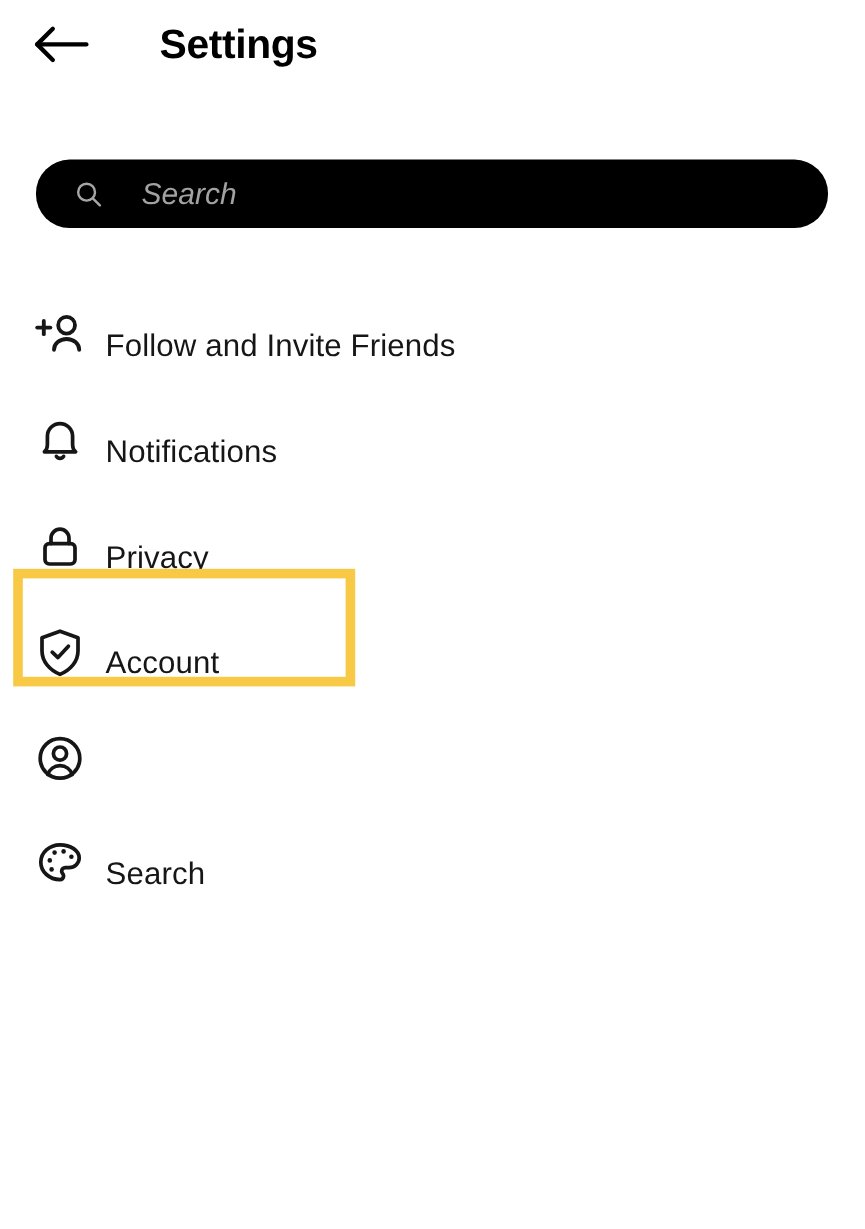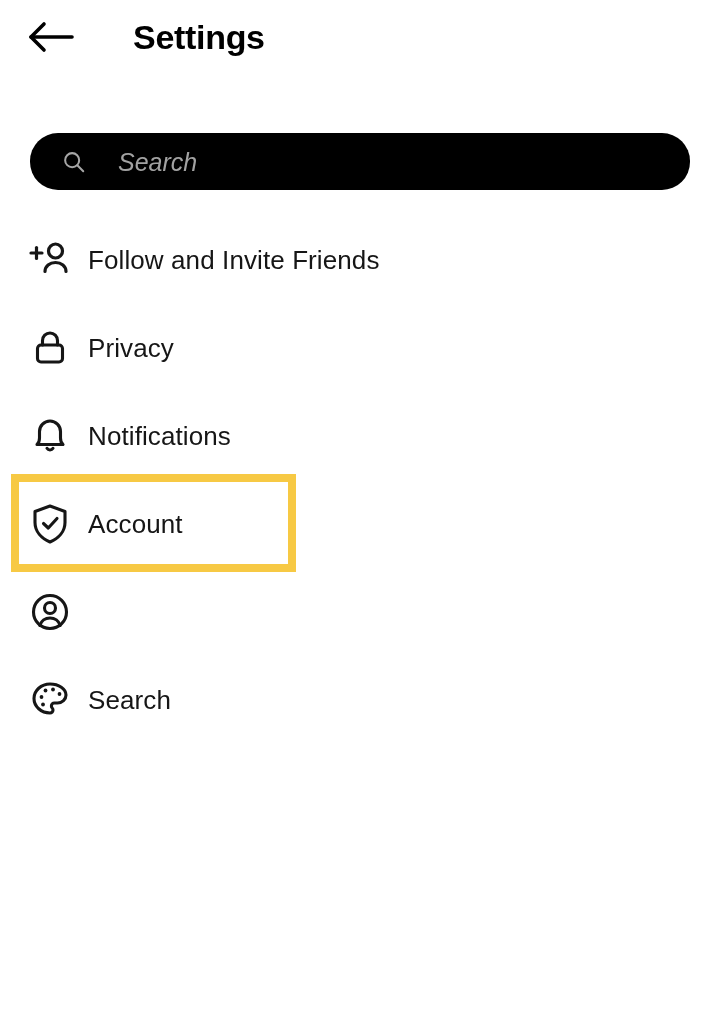--- a/index.html
+++ b/index.html
@@ -81,21 +81,21 @@
   .settings-list {
     position: absolute;
     left: 0;
     top: 216px;
     width: 721px;
   }
   .settings-row {
     position: relative;
     height: 88px;
     display: flex;
-    align-items: center;
+    align-items: flex-end;
     cursor: pointer;
   }
   .row-icon {
     width: 48px;
     height: 48px;
     margin-left: 26px;
     display: flex;
     align-items: center;
     justify-content: center;
     flex: none;
@@ -156,36 +156,36 @@
         <path d="M9.5 7.5V18.5" stroke="#161616" stroke-width="3.2" stroke-linecap="round"></path>
         <circle cx="28.5" cy="11" r="7" stroke="#161616" stroke-width="3.2"></circle>
         <path d="M18 31.5C18 26.3 22.7 22.5 28.5 22.5C34.3 22.5 39 26.3 39 31.5" stroke="#161616" stroke-width="3.2" stroke-linecap="round"></path>
       </svg>
     </span>
     <span class="row-label">Follow and Invite Friends</span>
   </div>
 
   <div class="settings-row">
     <span class="row-icon">
+      <svg width="42" height="44" viewBox="0 0 42 44" fill="none" xmlns="http://www.w3.org/2000/svg">
+        <path d="M8 30.5C8 30.5 10.5 28.6 10.5 24V17.5C10.5 11.7 15.2 7 21 7C26.8 7 31.5 11.7 31.5 17.5V24C31.5 28.6 34 30.5 34 30.5H8Z" stroke="#161616" stroke-width="3.1" stroke-linejoin="round"></path>
+        <path d="M18 34.3C18.6 35.3 19.7 36 21 36C22.3 36 23.4 35.3 24 34.3" stroke="#161616" stroke-width="3.1" stroke-linecap="round"></path>
+      </svg>
+    </span>
+    <span class="row-label">Notifications</span>
+  </div>
+
+  <div class="settings-row">
+    <span class="row-icon">
       <svg width="40" height="44" viewBox="0 0 40 44" fill="none" xmlns="http://www.w3.org/2000/svg">
         <rect x="7.5" y="19" width="25" height="17" rx="3.5" stroke="#161616" stroke-width="3.1"></rect>
         <path d="M12.5 19V14.5C12.5 10.4 15.9 7 20 7C24.1 7 27.5 10.4 27.5 14.5V19" stroke="#161616" stroke-width="3.1" stroke-linecap="round"></path>
       </svg>
     </span>
     <span class="row-label">Privacy</span>
-  </div>
-
-  <div class="settings-row">
-    <span class="row-icon">
-      <svg width="42" height="44" viewBox="0 0 42 44" fill="none" xmlns="http://www.w3.org/2000/svg">
-        <path d="M8 30.5C8 30.5 10.5 28.6 10.5 24V17.5C10.5 11.7 15.2 7 21 7C26.8 7 31.5 11.7 31.5 17.5V24C31.5 28.6 34 30.5 34 30.5H8Z" stroke="#161616" stroke-width="3.1" stroke-linejoin="round"></path>
-        <path d="M18 34.3C18.6 35.3 19.7 36 21 36C22.3 36 23.4 35.3 24 34.3" stroke="#161616" stroke-width="3.1" stroke-linecap="round"></path>
-      </svg>
-    </span>
-    <span class="row-label">Notifications</span>
   </div>
 
   <div class="settings-row">
     <span class="row-icon">
       <svg width="44" height="46" viewBox="0 0 44 46" fill="none" xmlns="http://www.w3.org/2000/svg">
         <path d="M22 5L7 10.5V21.5C7 30.5 13.6 37.4 22 41C30.4 37.4 37 30.5 37 21.5V10.5L22 5Z" stroke="#161616" stroke-width="3.1" stroke-linejoin="round"></path>
         <path d="M15.5 22.5L20.3 27L29 17.5" stroke="#161616" stroke-width="3.1" stroke-linecap="round" stroke-linejoin="round"></path>
       </svg>
     </span>
     <span class="row-label">Account</span>

